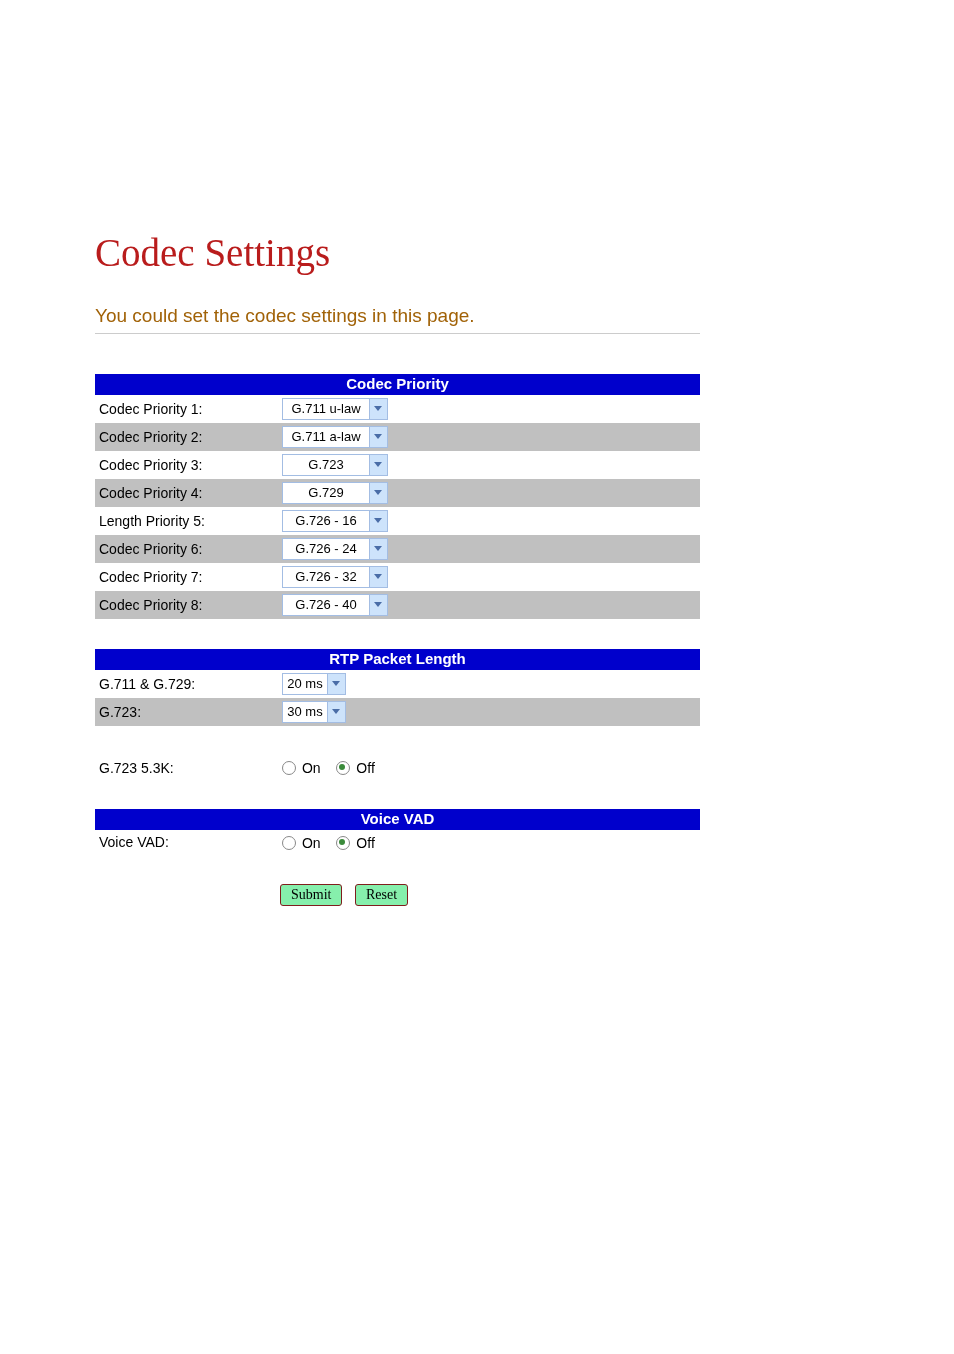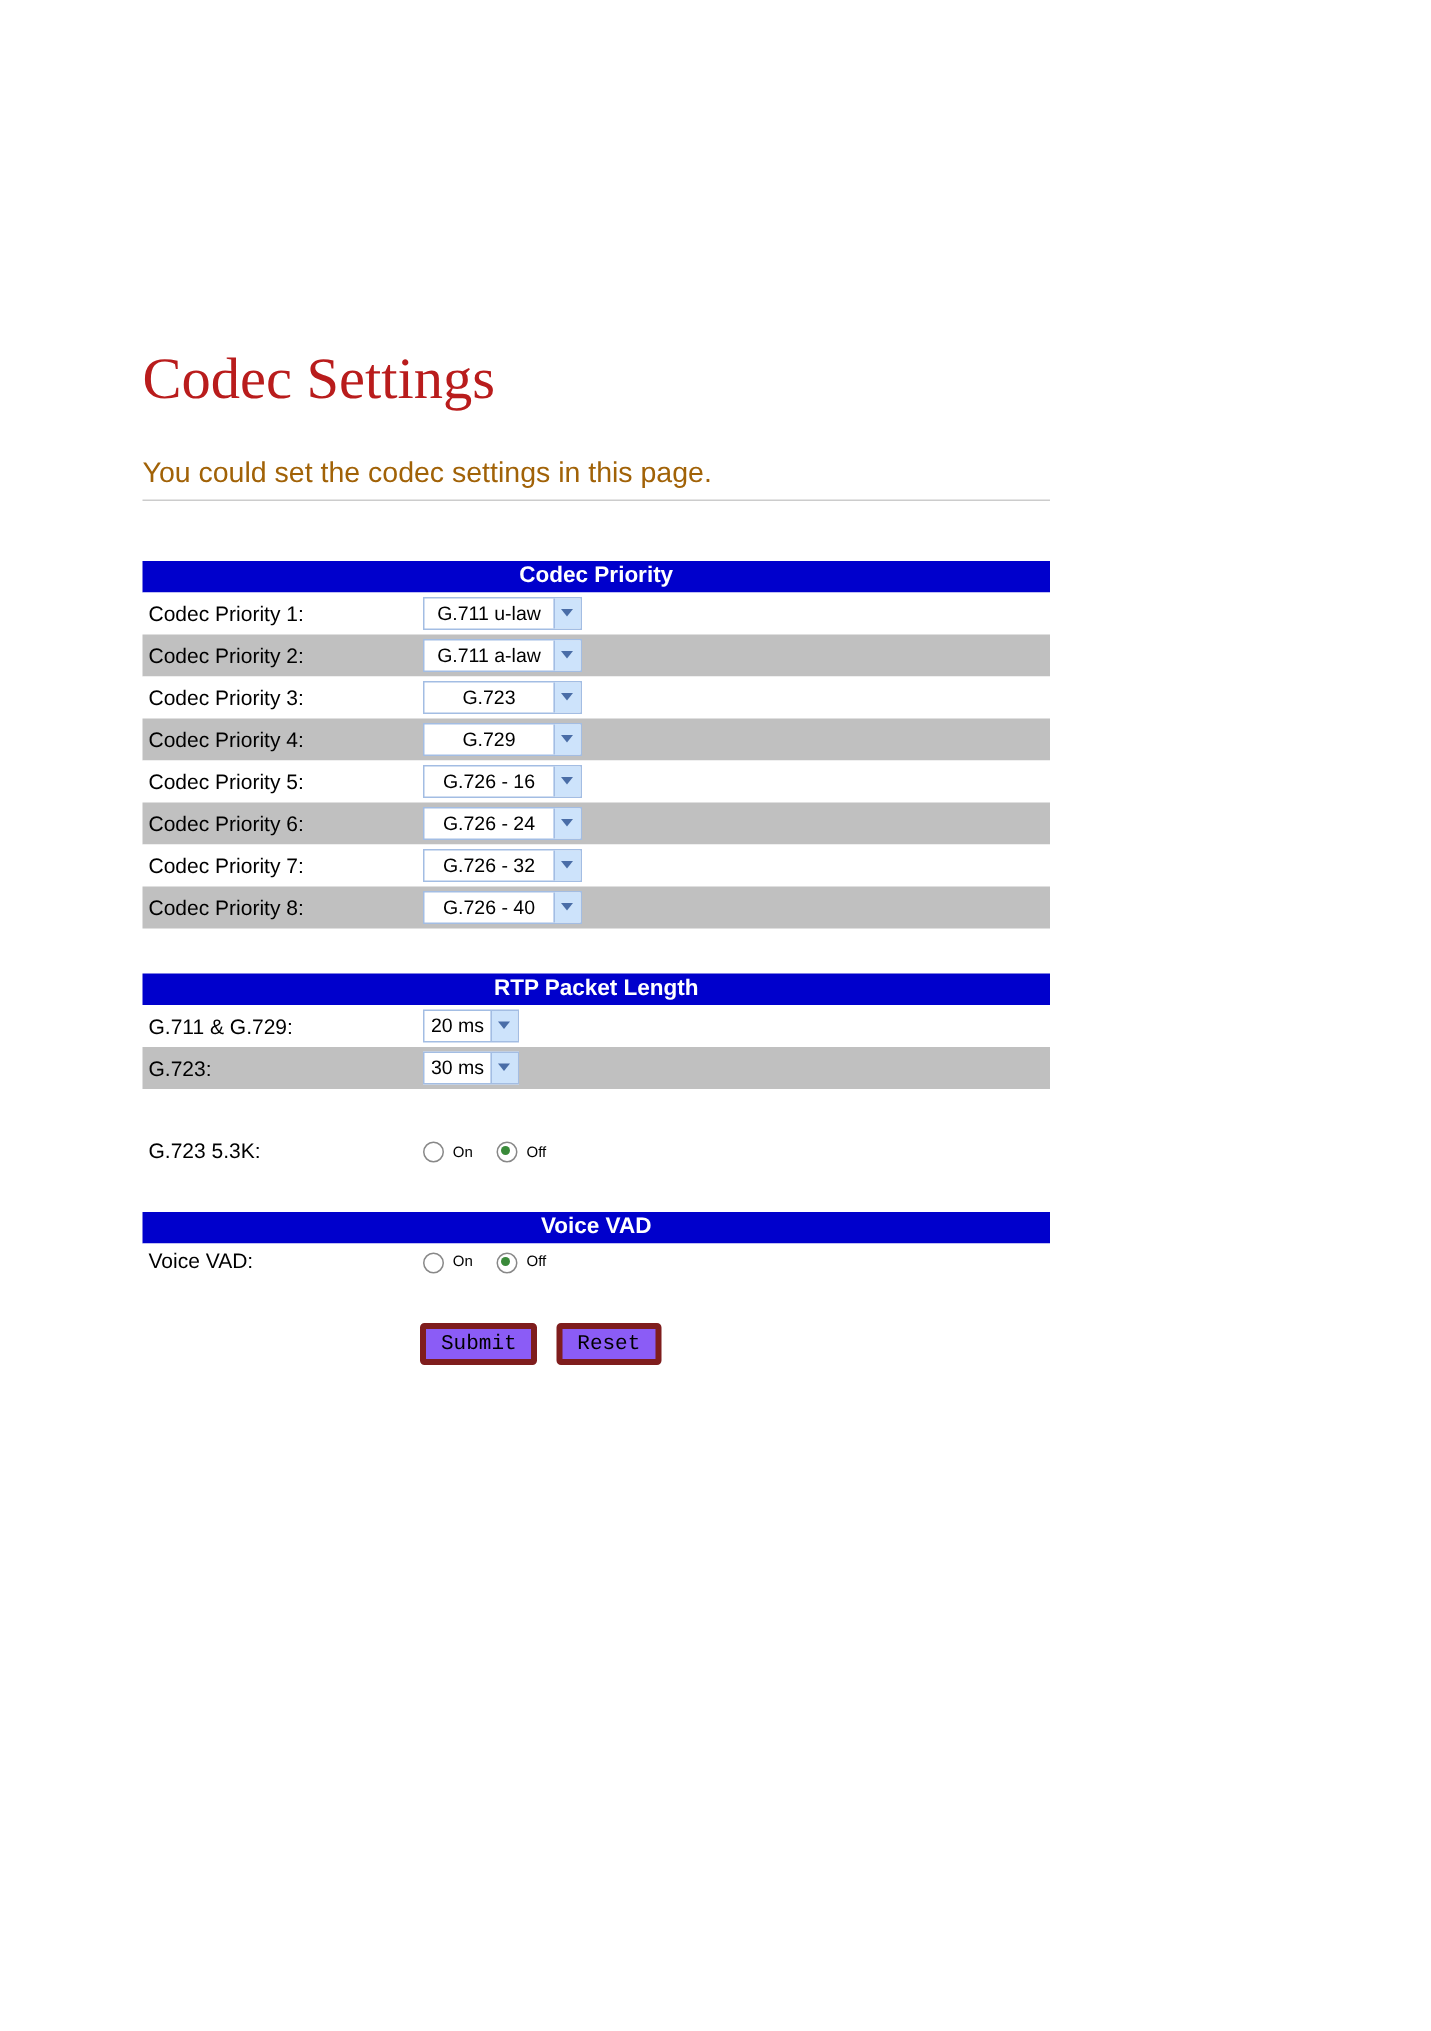--- a/index.html
+++ b/index.html
@@ -106,36 +106,36 @@
     content: "";
     position: absolute;
     left: 2px;
     top: 2px;
     width: 6px;
     height: 6px;
     border-radius: 50%;
     background: #3a8a3a;
   }
   .radio-label {
-    font-size: 10px;
+    font-size: 14px;
     vertical-align: middle;
     margin-right: 12px;
   }
   .button-row {
     width: 605px;
     text-align: left;
     padding-left: 185px;
     box-sizing: border-box;
   }
   button.formbtn {
-    font-family: Liberation Mono, monospace;
+    font-family: Liberation Serif, serif;
     font-size: 14px;
     padding: 2px 10px;
-    background: #8b5cf6;
-    border: 4px solid #7f1d1d;
+    background: #86efac;
+    border: 1px solid #7f1d1d;
     border-radius: 3px;
     cursor: pointer;
     margin-right: 8px;
   }
 </style>
 </head>
 <body>
 
 <div class="page">
 
@@ -175,21 +175,21 @@
     </tr>
     <tr class="even">
       <td class="label">Codec Priority 4:</td>
       <td>
         <span class="select-wrap">
           <span class="value" style="width:86px">G.729</span><span class="select-arrow"></span>
         </span>
       </td>
     </tr>
     <tr class="odd">
-      <td class="label">Codec Priority 5:</td>
+      <td class="label">Length Priority 5:</td>
       <td>
         <span class="select-wrap">
           <span class="value" style="width:86px">G.726 - 16</span><span class="select-arrow"></span>
         </span>
       </td>
     </tr>
     <tr class="even">
       <td class="label">Codec Priority 6:</td>
       <td>
         <span class="select-wrap">

